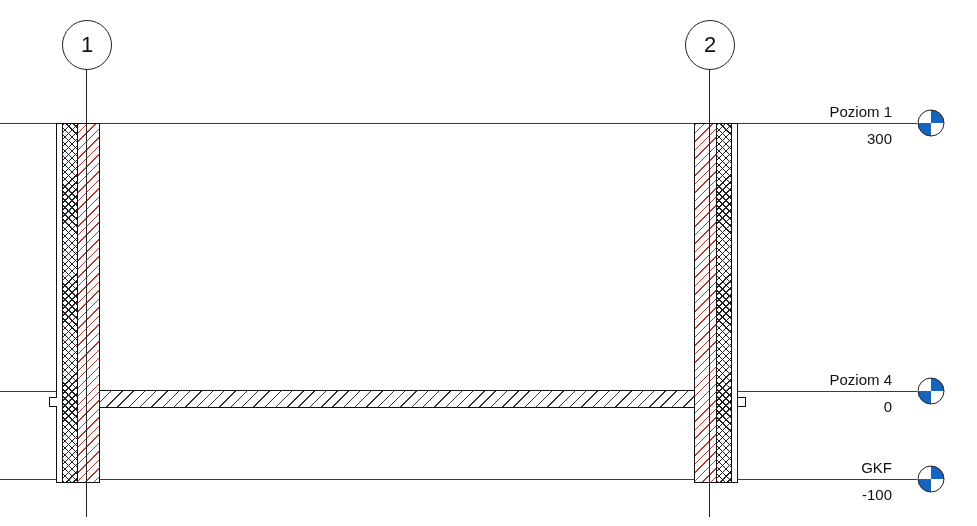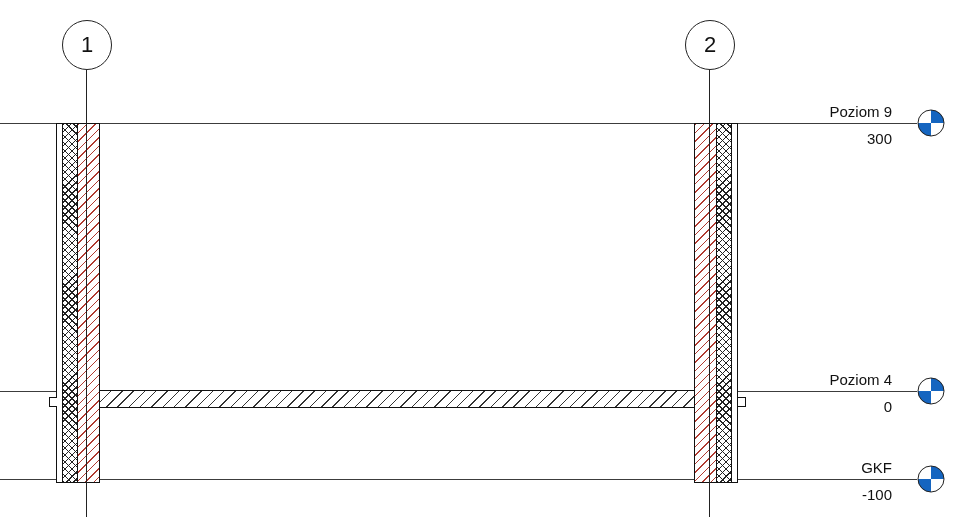--- a/index.html
+++ b/index.html
@@ -46,21 +46,21 @@
   .n-left{left:49px;top:397px;border-right:none;}
   .n-right{left:738px;top:397px;border-left:none;}
 </style>
 </head>
 <body>
 
 <div class="canvas">
 
   <div class="level lv-a">
     <div class="line"></div>
-    <div class="name">Poziom 9</div>
+    <div class="name">Poziom 1</div>
     <div class="elev">300</div>
     <svg class="head" viewBox="0 0 28 28">
       <circle cx="14" cy="14" r="13" fill="#fff" stroke="none"></circle>
       <path d="M14 14 L14 1 A13 13 0 0 1 27 14 Z" fill="#1565c0"></path>
       <path d="M14 14 L14 27 A13 13 0 0 1 1 14 Z" fill="#1565c0"></path>
       <circle cx="14" cy="14" r="13" fill="none" stroke="#222" stroke-width="1"></circle>
     </svg>
   </div>
 
   <div class="level lv-b">

